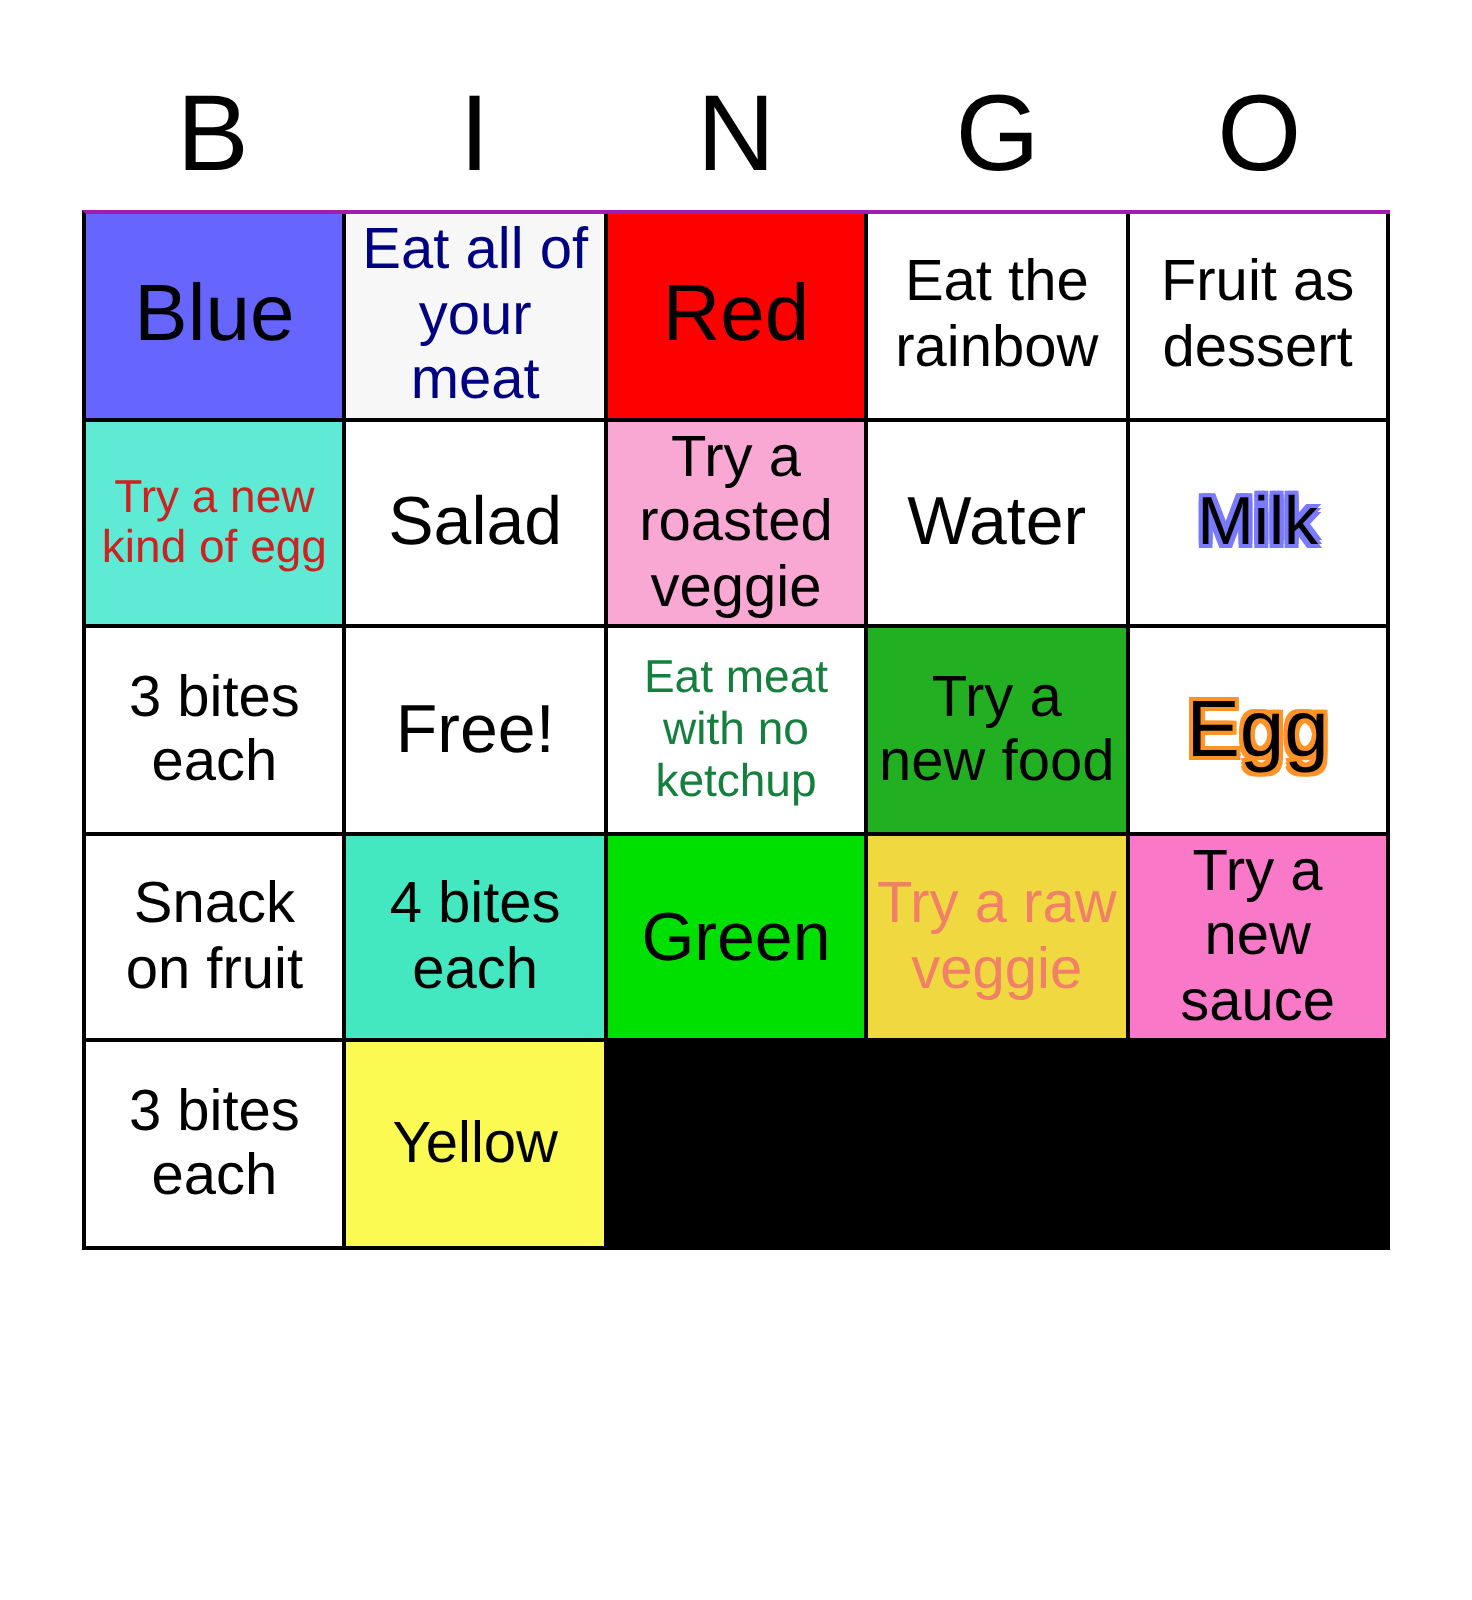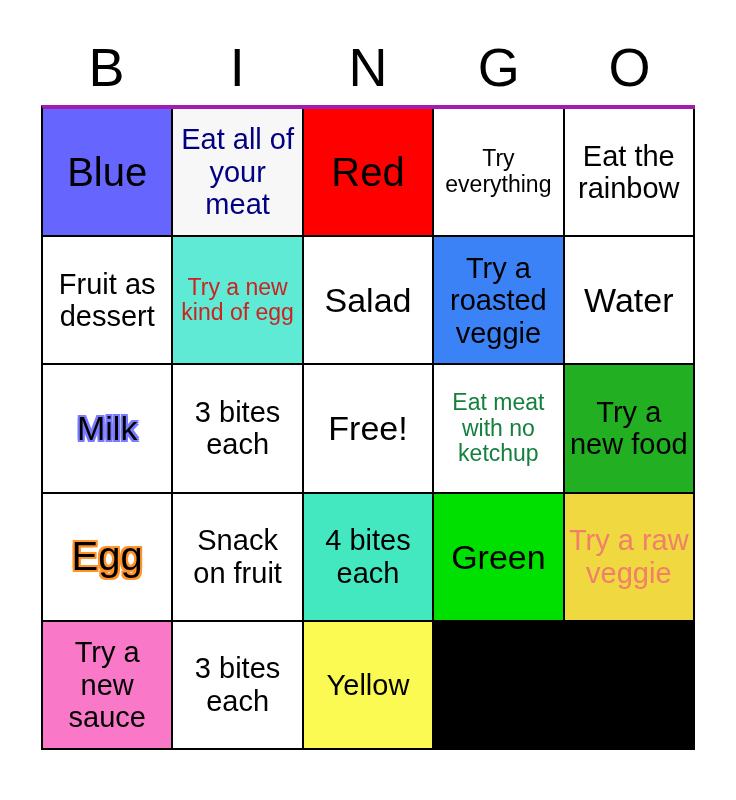--- a/index.html
+++ b/index.html
@@ -37,25 +37,25 @@
     line-height: 1;
     color: #000000;
     font-weight: normal;
   }
   
   #grid {
     position: absolute;
     left: 41px;
     top: 105px;
     width: 654px;
-    height: 645px;
+    height: 520px;
     display: grid;
     grid-template-columns: repeat(5, 1fr);
     grid-template-rows: repeat(5, 1fr);
-    border-top: 4px solid #a21caf;
+    border-top: 2px solid #a21caf;
     border-left: 2px solid #000000;
     box-sizing: border-box;
     background: #000000;
     gap: 0;
   }
   .cell {
     position: relative;
     border-right: 2px solid #000000;
     border-bottom: 2px solid #000000;
     box-sizing: border-box;
@@ -115,36 +115,33 @@
   <div id="grid">
       <div class="cell sz-xl" style="background: rgb(102, 102, 255);">
         <span class="cell-text" style="color: rgb(0, 0, 0);">Blue</span>
       </div>
       <div class="cell sz-md" style="background: rgb(247, 247, 247);">
         <span class="cell-text" style="color: rgb(0, 0, 128);">Eat all of your meat</span>
       </div>
       <div class="cell sz-xl" style="background: rgb(254, 0, 0);">
         <span class="cell-text" style="color: rgb(0, 0, 0);">Red</span>
       </div>
-      <div class="cell sz-sm" style="background: rgb(255, 255, 255);">
-        <span class="cell-text" style="color: rgb(0, 0, 0);">Try everything</span>
-      </div>
       <div class="cell sz-md" style="background: rgb(255, 255, 255);">
         <span class="cell-text" style="color: rgb(0, 0, 0);">Eat the rainbow</span>
       </div>
       <div class="cell sz-md" style="background: rgb(255, 255, 255);">
         <span class="cell-text" style="color: rgb(0, 0, 0);">Fruit as dessert</span>
       </div>
       <div class="cell sz-sm" style="background: #5eead4;">
         <span class="cell-text" style="color: rgb(204, 34, 34);">Try a new kind of egg</span>
       </div>
       <div class="cell sz-lg" style="background: rgb(255, 255, 255);">
         <span class="cell-text" style="color: rgb(0, 0, 0);">Salad</span>
       </div>
-      <div class="cell sz-md" style="background: #3b82f6;">
+      <div class="cell sz-md" style="background: #f9a8d4;">
         <span class="cell-text" style="color: rgb(0, 0, 0);">Try a roasted veggie</span>
       </div>
       <div class="cell sz-lg" style="background: rgb(255, 255, 255);">
         <span class="cell-text" style="color: rgb(0, 0, 0);">Water</span>
       </div>
       <div class="cell sz-lg fx-blue-outline" style="background: rgb(255, 255, 255);">
         <span class="cell-text">Milk</span>
       </div>
       <div class="cell sz-md" style="background: rgb(255, 255, 255);">
         <span class="cell-text" style="color: rgb(0, 0, 0);">3 bites each</span>

